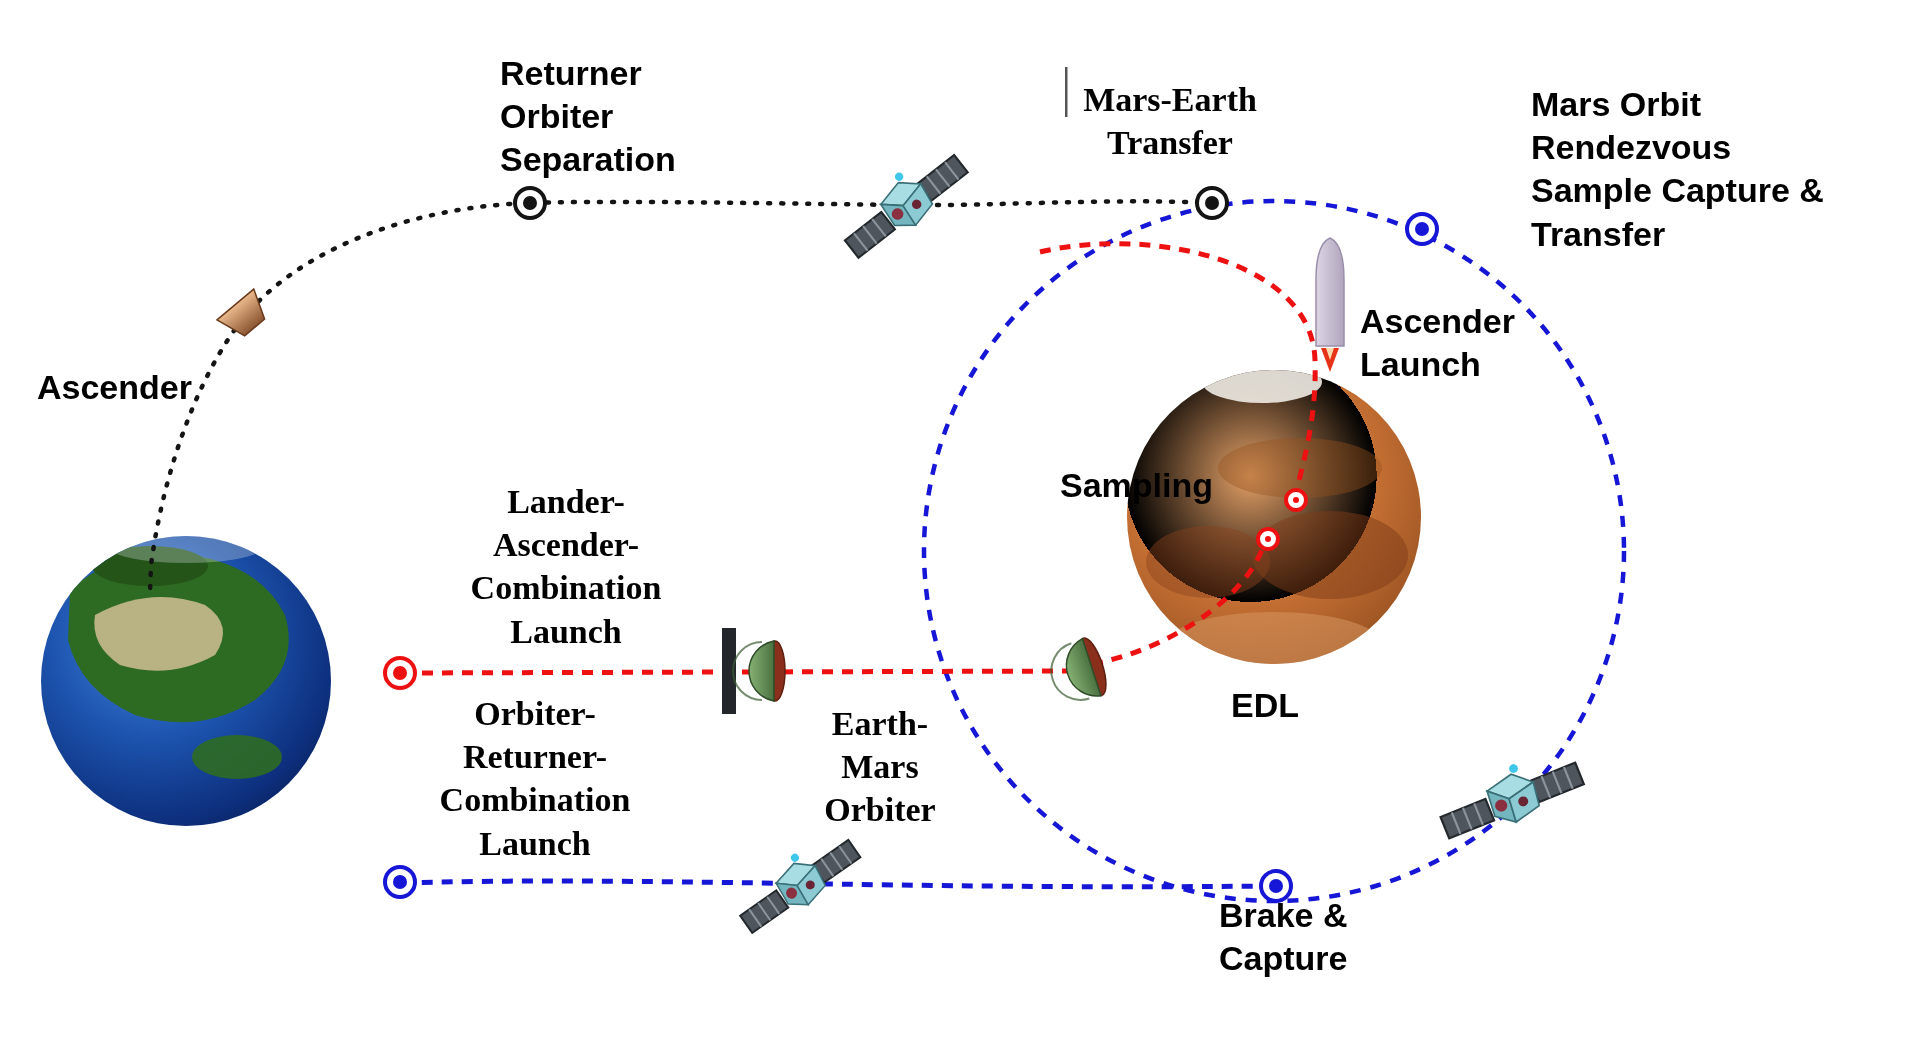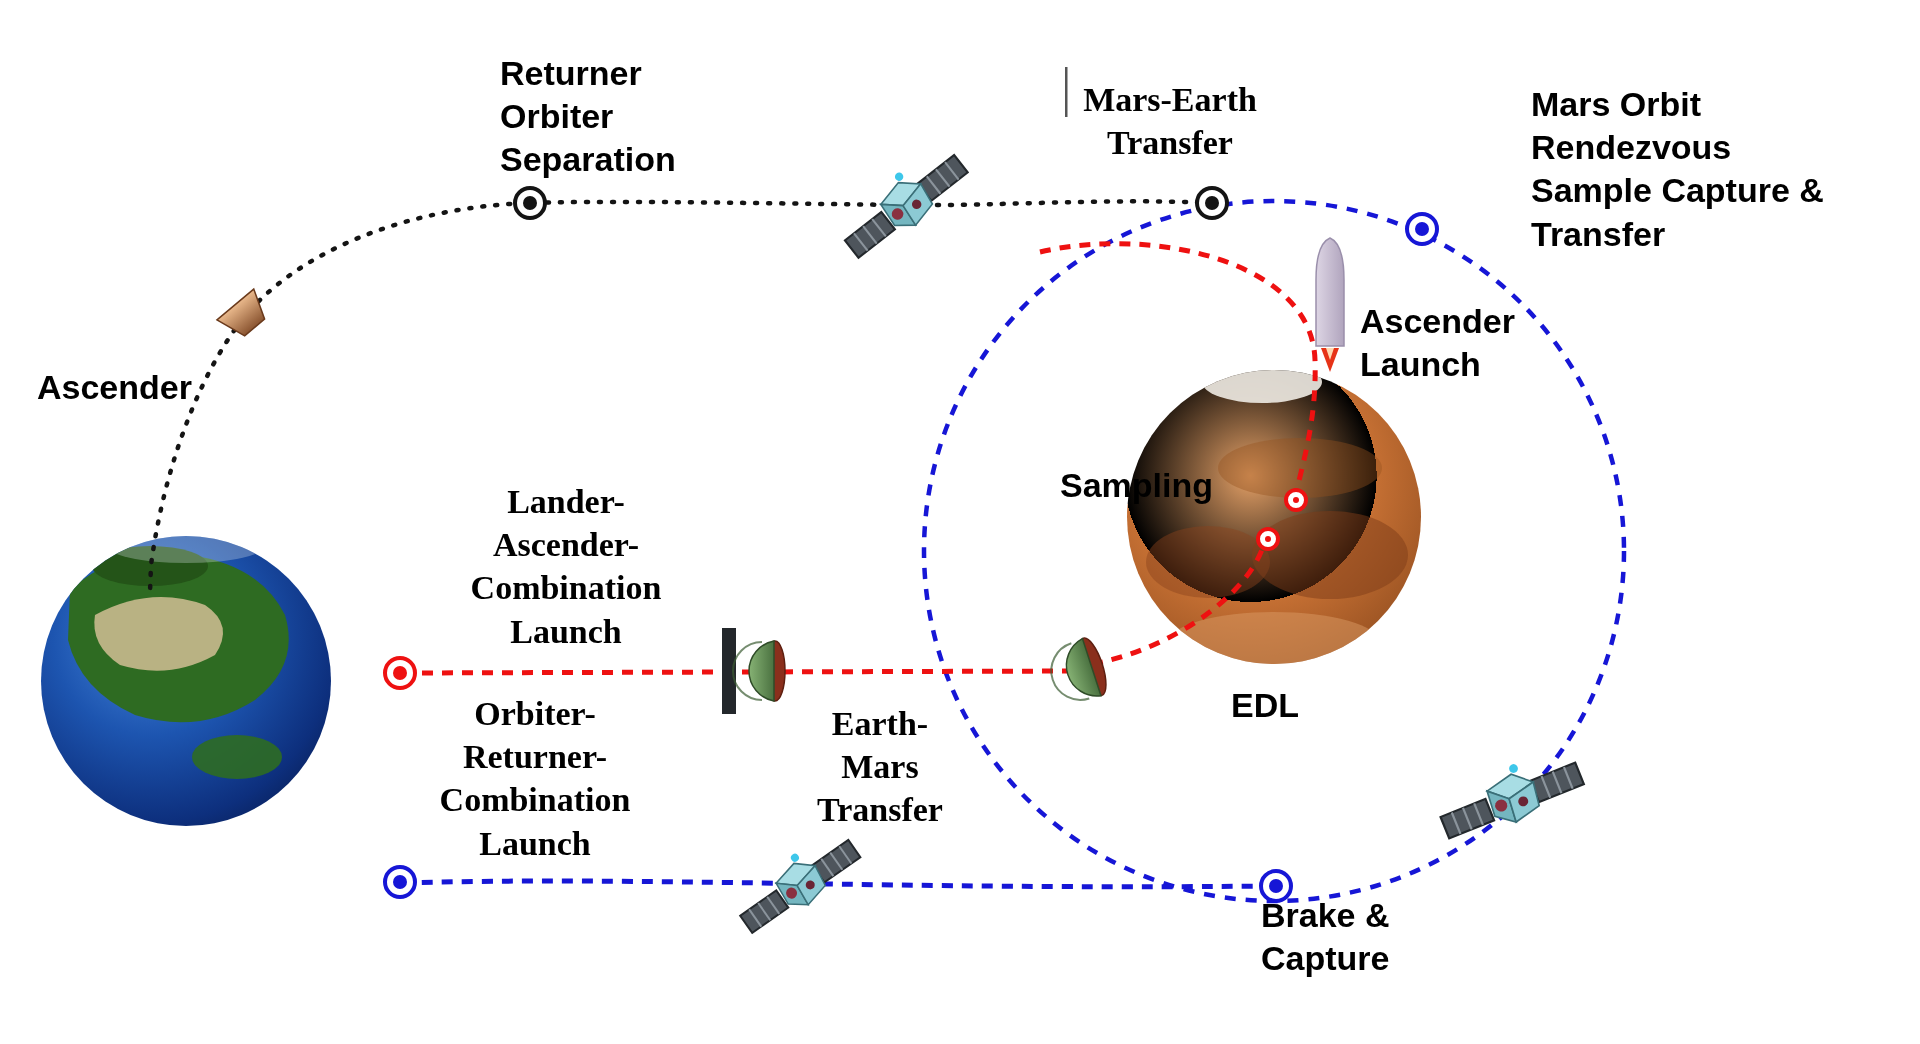--- a/index.html
+++ b/index.html
@@ -189,18 +189,18 @@
   <div class="label center" style="left:426px;top:472px;width:280px;margin-top:8px;">Lander-
 Ascender-
 Combination
 Launch</div>
   <div class="label center" style="left:395px;top:692px;width:280px;">Orbiter-
 Returner-
 Combination
 Launch</div>
   <div class="label center" style="left:790px;top:702px;width:180px;">Earth-
 Mars
-Transfer</div>
+Orbiter</div>
   <div class="label" style="left:1231px;top:684px;">EDL</div>
-  <div class="label" style="left:1261px;top:894px;">Brake &amp;
+  <div class="label" style="left:1219px;top:894px;">Brake &amp;
 Capture</div>
 
 </div>
 
 </body></html>

